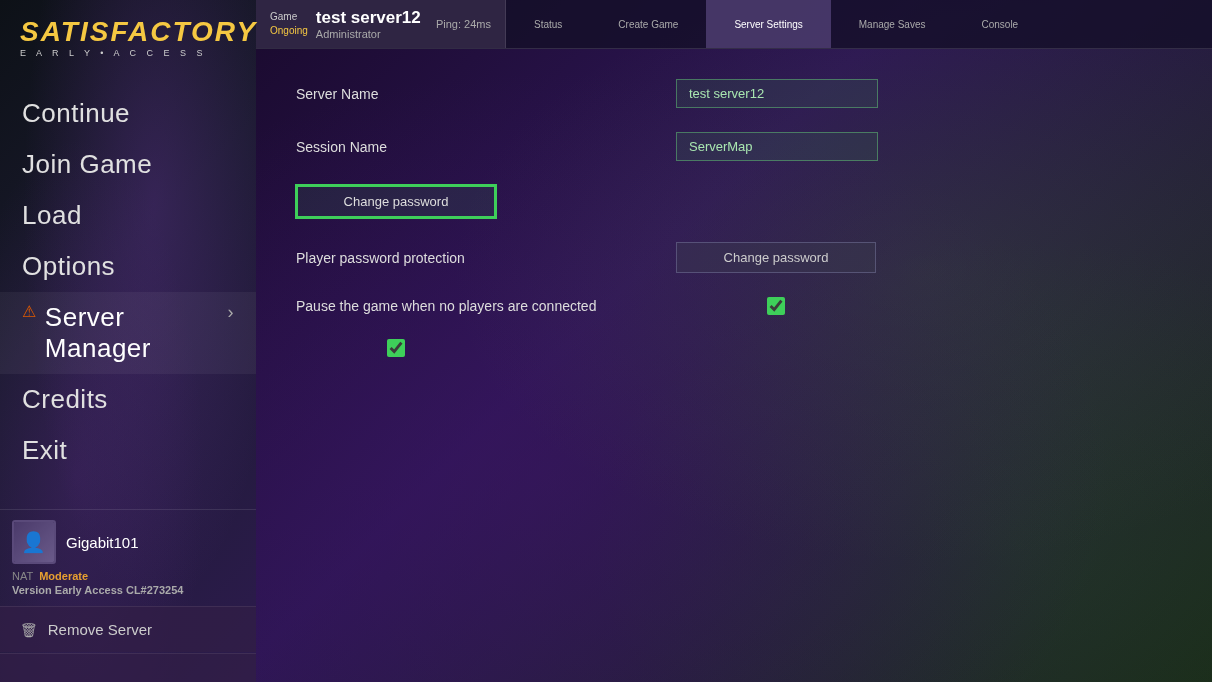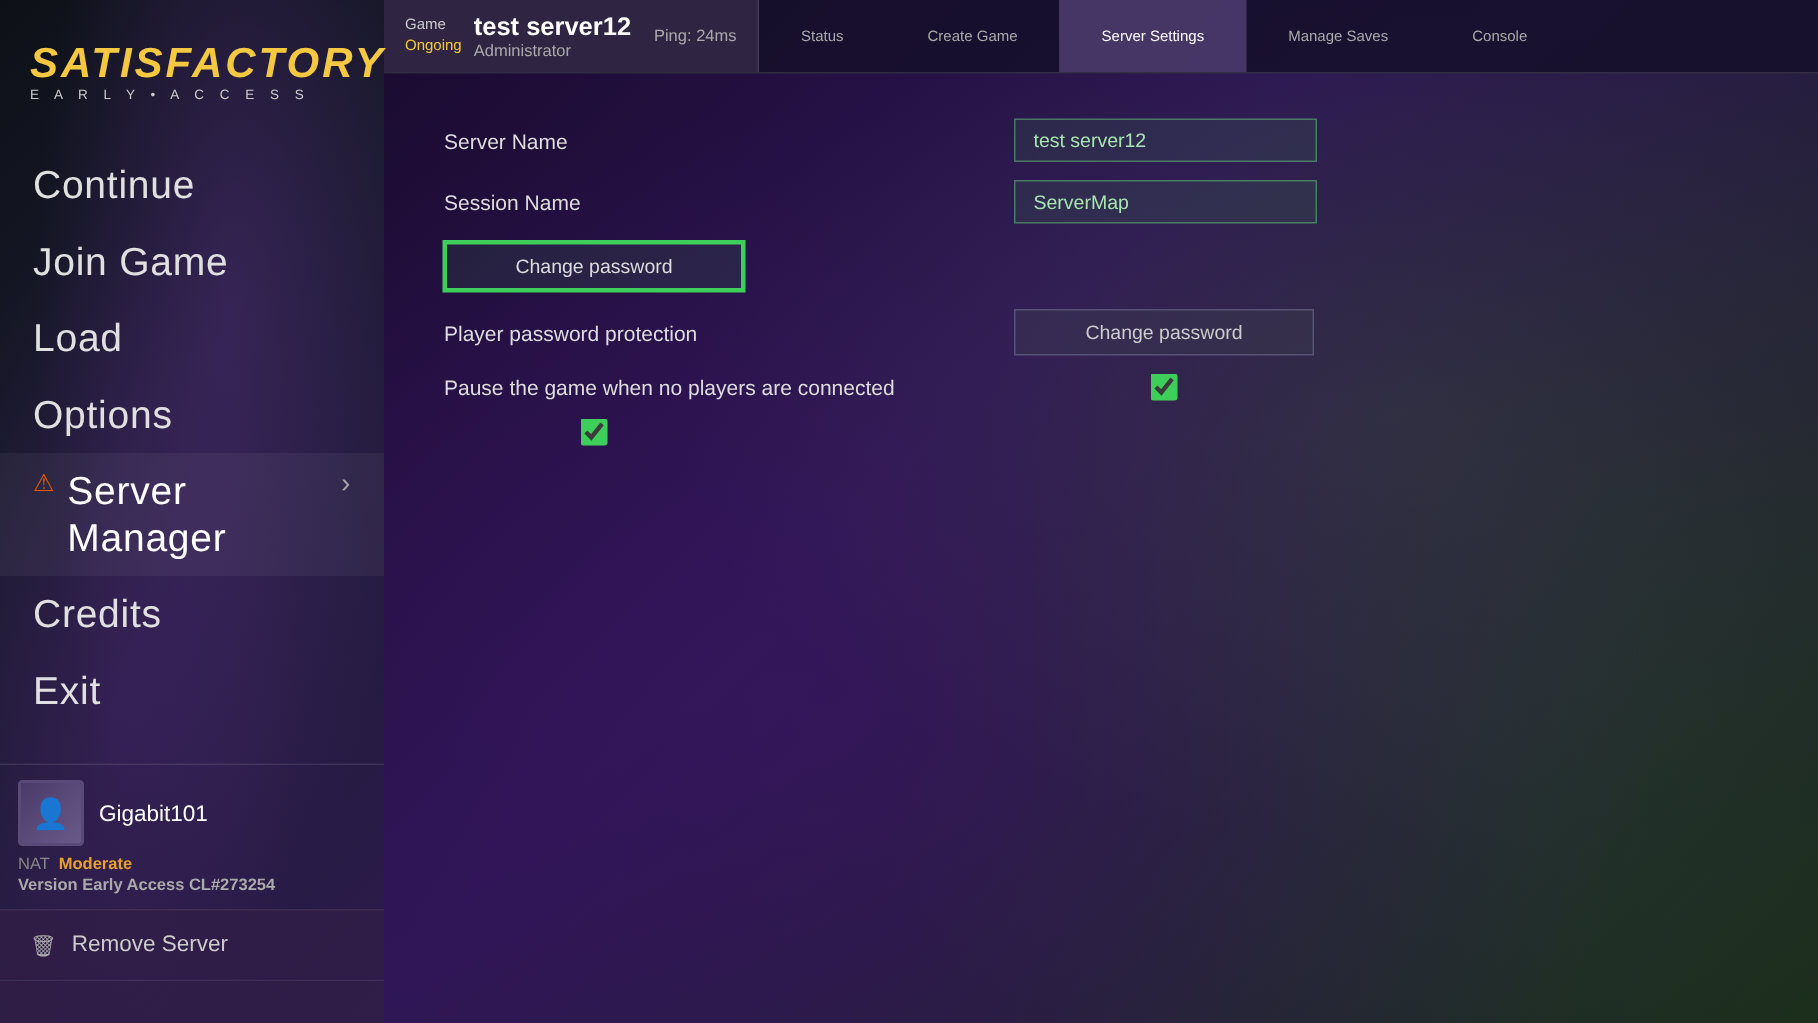--- a/index.html
+++ b/index.html
@@ -37,21 +37,20 @@
     .sidebar-content {
       position: relative;
       z-index: 1;
       display: flex;
       flex-direction: column;
       height: 100%;
     }
 
     .logo-area {
       padding: 18px 20px 10px;
-      margin-top: 10px;
     }
 
     .logo-box {
       display: flex;
       flex-direction: column;
       align-items: flex-start;
     }
 
     .logo-title {
       font-size: 28px;
@@ -239,21 +238,21 @@
       background: rgba(100, 80, 140, 0.6);
     }
 
     
     .settings-panel {
       position: relative;
       z-index: 2;
       padding: 30px 40px;
       display: flex;
       flex-direction: column;
-      gap: 12px;
+      gap: 24px;
       flex: 1;
     }
 
     .setting-row {
       display: flex;
       align-items: center;
       gap: 20px;
     }
 
     .setting-label {

